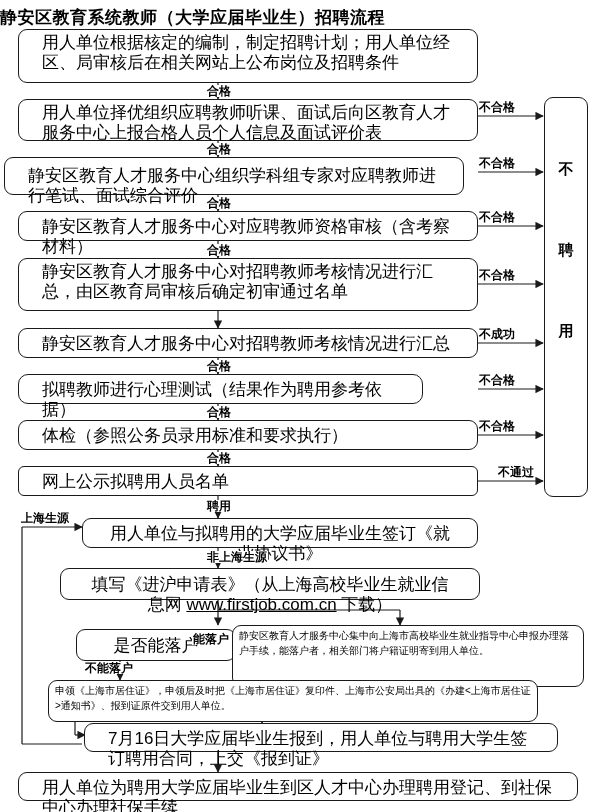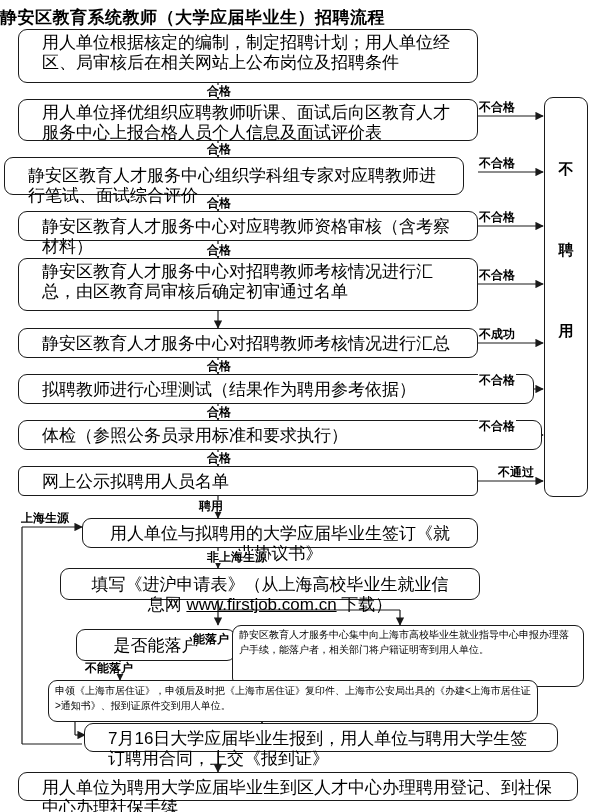--- a/index.html
+++ b/index.html
@@ -147,45 +147,45 @@
   </div>
 
   <div class="box" style="left:18px; top:258px; width:460px; height:53px;">
     <span>静安区教育人才服务中心对招聘教师考核情况进行汇总，由区教育局审核后确定初审通过名单</span>
   </div>
 
   <div class="box" style="left:18px; top:328px; width:460px; height:30px; padding-top:5px;">
     <span>静安区教育人才服务中心对招聘教师考核情况进行汇总</span>
   </div>
 
-  <div class="box" style="left:18px; top:374px; width:516px; height:30px; padding-top:5px;">
+  <div class="box" style="left:18px; top:374px; width:405px; height:30px; padding-top:5px;border-radius:10px;">
     <span>拟聘教师进行心理测试（结果作为聘用参考依据）</span>
   </div>
 
-  <div class="box" style="left:18px; top:420px; width:524px; height:30px; padding-top:5px;">
+  <div class="box" style="left:18px; top:420px; width:460px; height:30px; padding-top:5px;">
     <span>体检（参照公务员录用标准和要求执行）</span>
   </div>
 
   <div class="box" style="left:18px; top:466px; width:460px; height:30px; padding-top:5px;border-radius:6px;">
     <span>网上公示拟聘用人员名单</span>
   </div>
 
   <div class="box center" style="left:82px; top:518px; width:396px; height:30px; padding-top:5px;">
     <span>用人单位与拟聘用的大学应届毕业生签订《就业协议书》</span>
   </div>
 
   <div class="box center" style="left:60px; top:568px; width:420px; height:32px; padding-top:6px;">
     <span>填写《进沪申请表》（从上海高校毕业生就业信息网 <span class="link">www.firstjob.com.cn</span> 下载）</span>
   </div>
 
   <div class="box center" style="left:52px; top:629px; width:160px; height:32px; padding-top:6px;margin-left:24px;">
     <span>是否能落户</span>
   </div>
 
-  <div class="box small" style="left:232px; top:625px; width:352px; height:62px; padding:3px 6px;font-family:Liberation Mono, monospace;">
+  <div class="box small" style="left:232px; top:625px; width:352px; height:62px; padding:3px 6px;">
     <span>静安区教育人才服务中心集中向上海市高校毕业生就业指导中心申报办理落户手续，能落户者，相关部门将户籍证明寄到用人单位。</span>
   </div>
 
   <div class="box small" style="left:48px; top:680px; width:490px; height:42px; padding:3px 6px;">
     <span>申领《上海市居住证》，申领后及时把《上海市居住证》复印件、上海市公安局出具的《办建&lt;上海市居住证&gt;通知书》、报到证原件交到用人单位。</span>
   </div>
 
   <div class="box" style="left:84px; top:723px; width:474px; height:29px; padding-top:5px;">
     <span>7月16日大学应届毕业生报到，用人单位与聘用大学生签订聘用合同，上交《报到证》</span>
   </div>
@@ -194,21 +194,21 @@
     <span>用人单位为聘用大学应届毕业生到区人才中心办理聘用登记、到社保中心办理社保手续</span>
   </div>
 
   <div class="edge-label" style="left:206px; top:85px;">合格</div>
   <div class="edge-label" style="left:206px; top:143px;">合格</div>
   <div class="edge-label" style="left:206px; top:197px;">合格</div>
   <div class="edge-label" style="left:206px; top:244px;">合格</div>
   <div class="edge-label" style="left:206px; top:360px;">合格</div>
   <div class="edge-label" style="left:206px; top:406px;">合格</div>
   <div class="edge-label" style="left:206px; top:452px;">合格</div>
-  <div class="edge-label" style="left:198px; top:500px;text-align:right;">聘用</div>
+  <div class="edge-label" style="left:206px; top:500px;text-align:right;">聘用</div>
 
   <div class="edge-label" style="left:478px; top:101px;">不合格</div>
   <div class="edge-label" style="left:478px; top:157px;">不合格</div>
   <div class="edge-label" style="left:478px; top:211px;">不合格</div>
   <div class="edge-label" style="left:478px; top:269px;">不合格</div>
   <div class="edge-label" style="left:478px; top:328px;">不成功</div>
   <div class="edge-label" style="left:478px; top:374px;">不合格</div>
   <div class="edge-label" style="left:478px; top:420px;">不合格</div>
   <div class="edge-label" style="left:497px; top:466px;text-align:right;">不通过</div>
 

